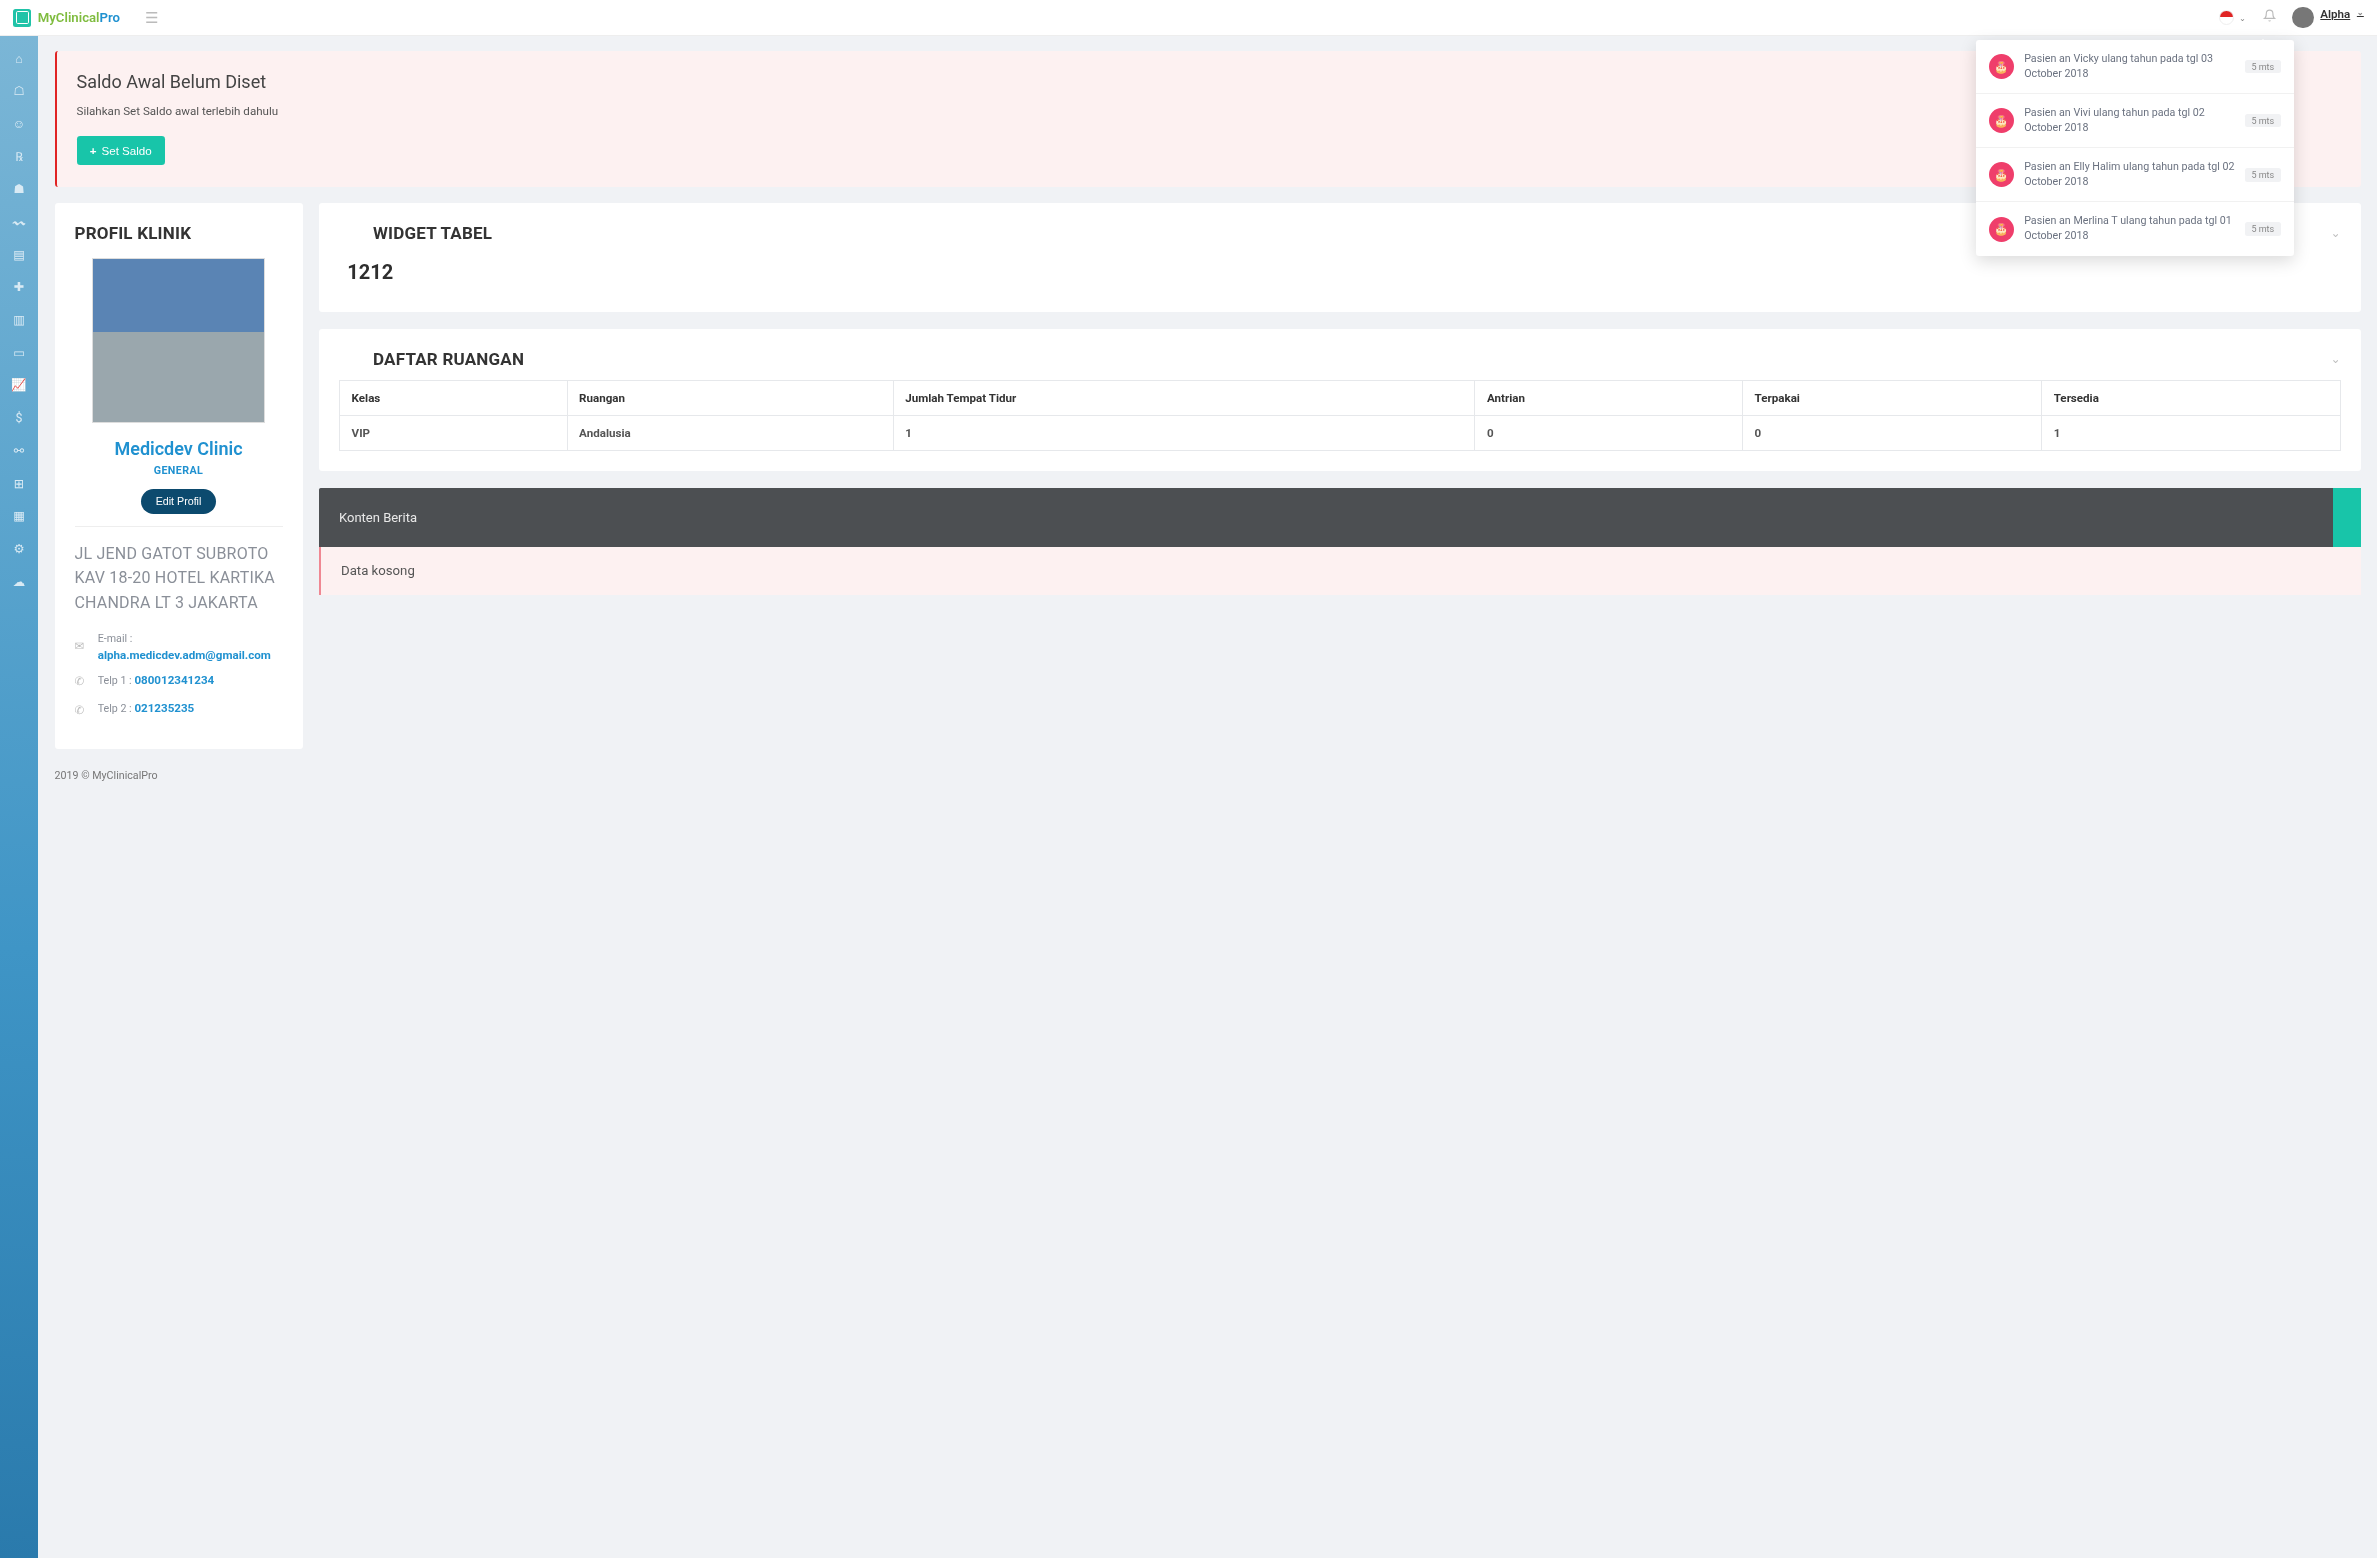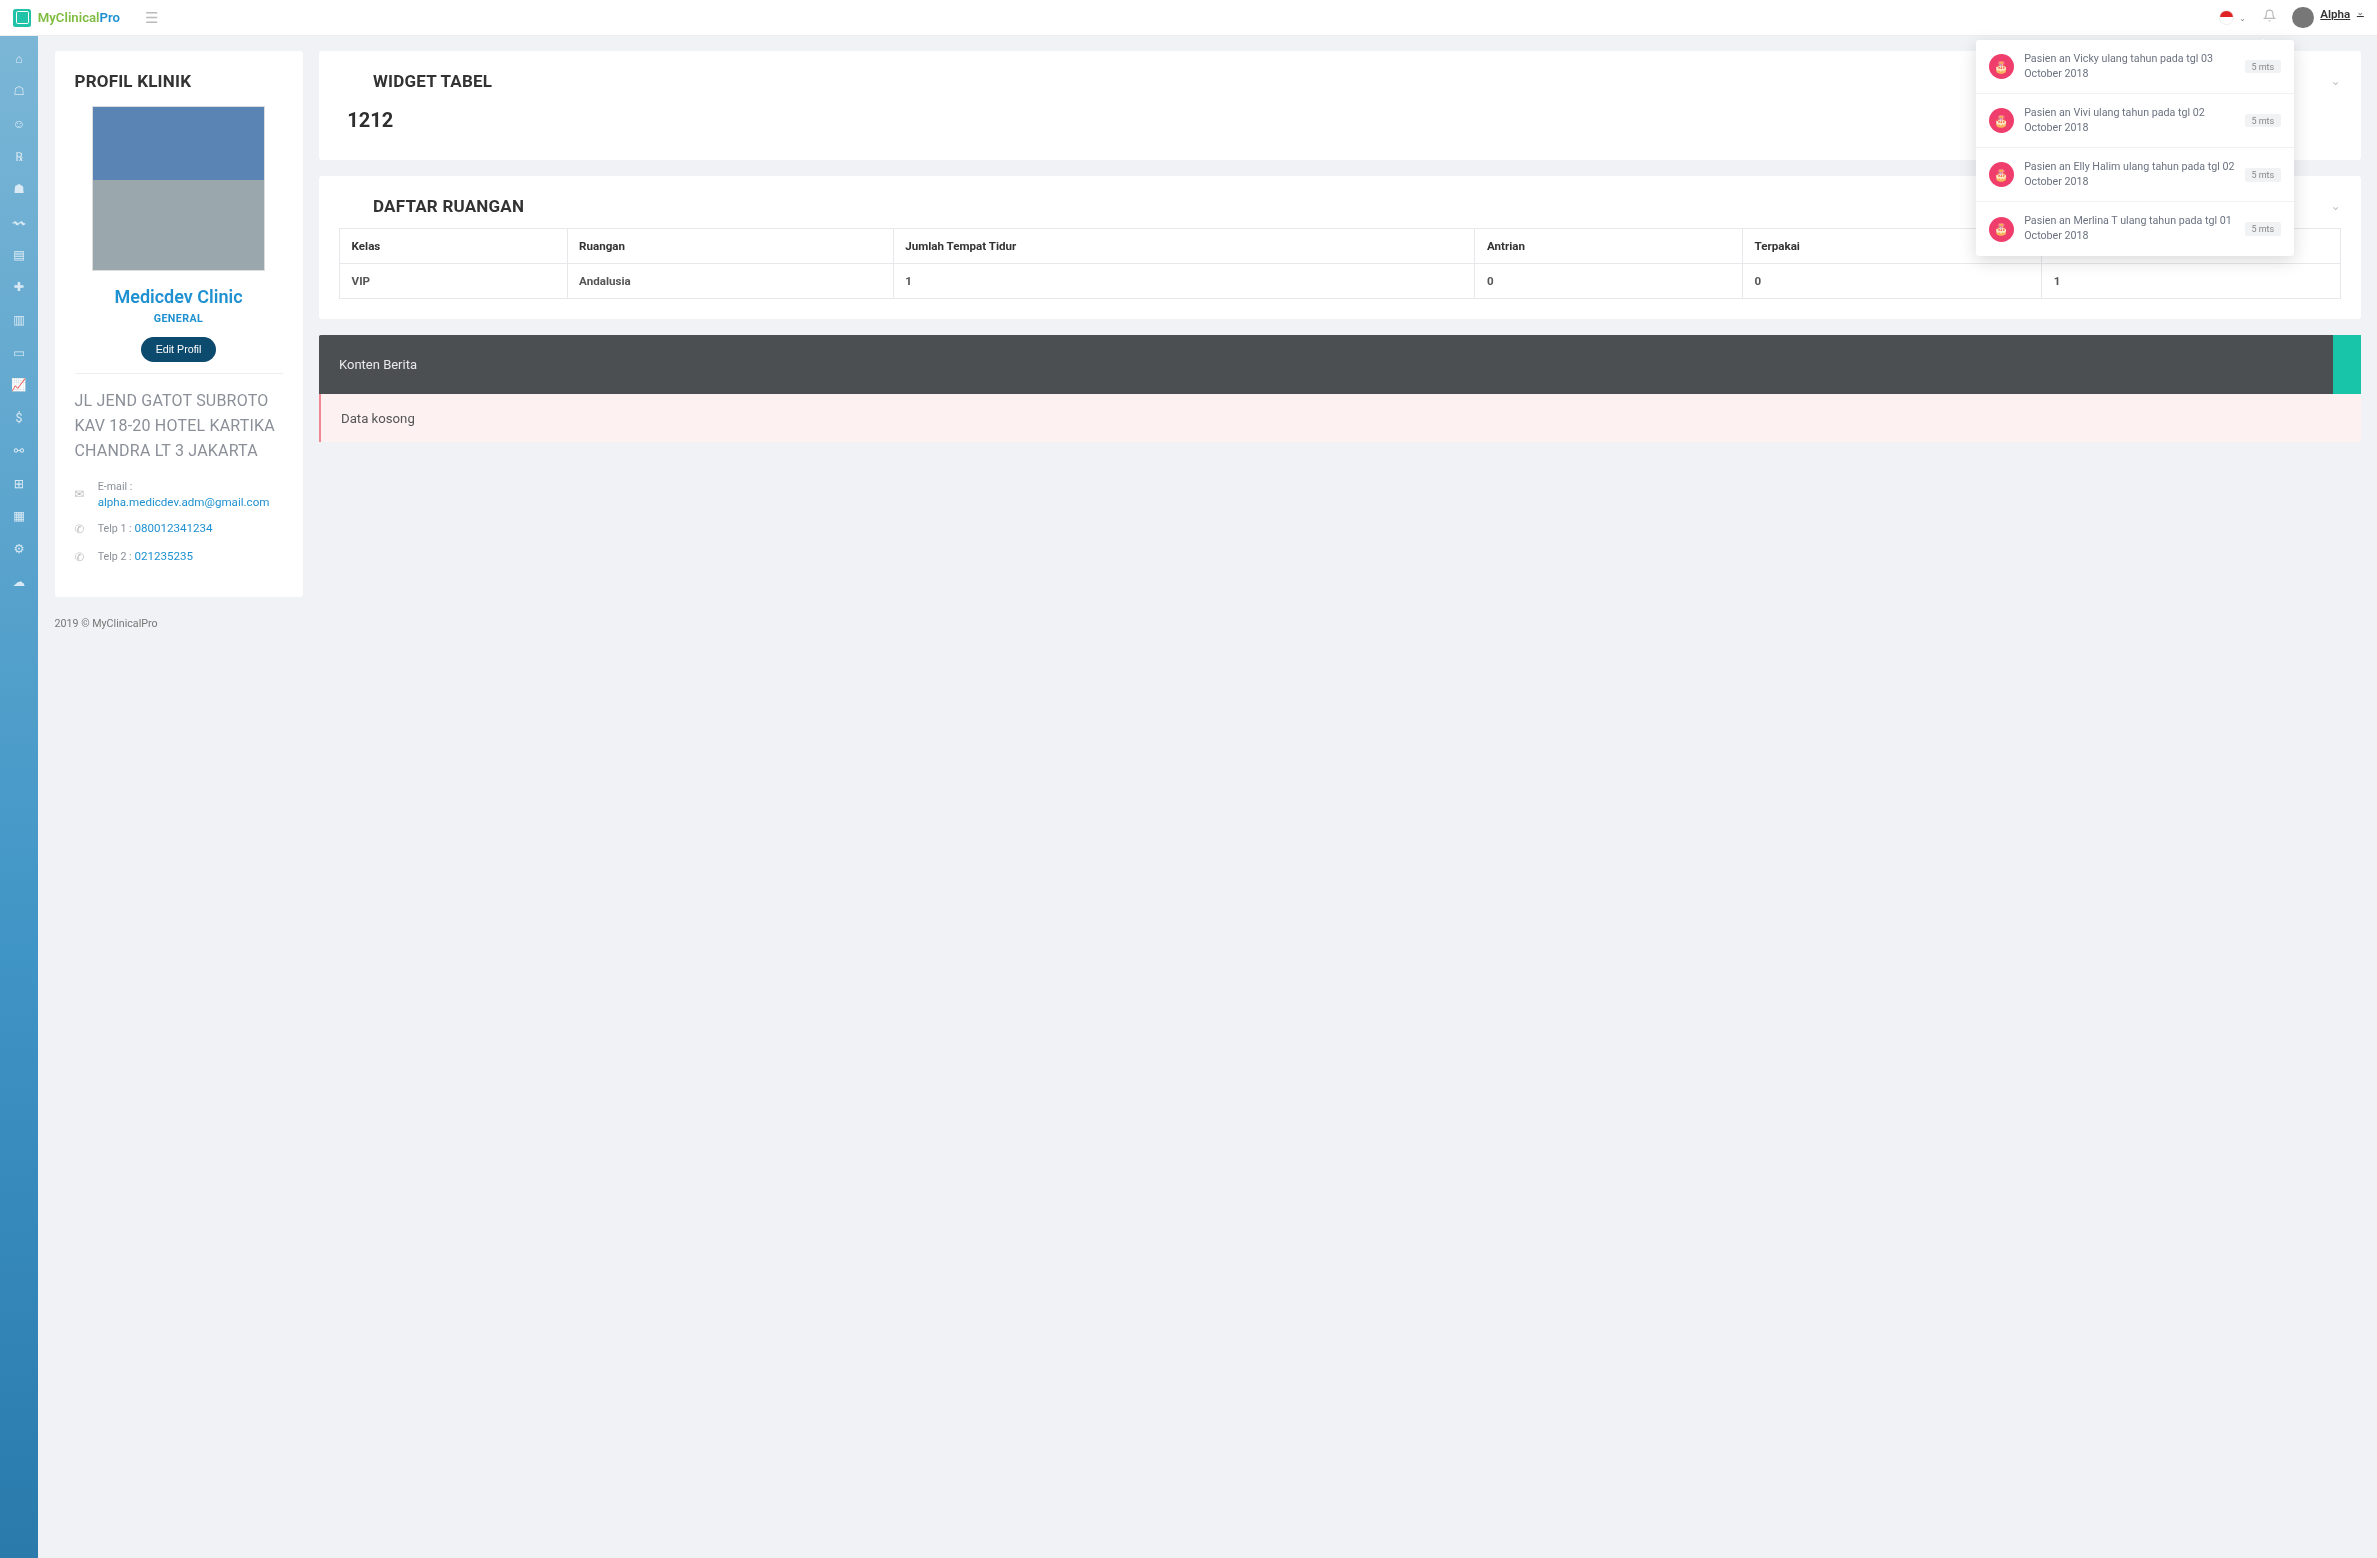--- a/index.html
+++ b/index.html
@@ -55,21 +55,21 @@
 
 .clinic-img{width:173px;height:165px;margin:0 auto 15px;display:block;background:linear-gradient(#5a84b4 0 45%, #9aa7ad 45% 100%);border:0.8px solid #ddd;}
 .clinic-name{color:#2091d0;font-size:18px;font-weight:600;text-align:center;margin-bottom:5px;}
 .clinic-type{color:#2091d0;font-weight:700;font-size:10.7px;text-align:center;letter-spacing:0.4px;margin-bottom:11.6px;}
 .pill{display:block;margin:0 auto 11.6px;background:#0c4a6e;color:#fff;border:none;padding:6.6px 15px;border-radius:16.5px;font-size:10.7px;cursor:pointer;}
 .hr{border:none;border-top:0.8px solid #eee;margin:6.6px 0 15px;}
 .muted{color:#8a8f98;font-size:10.7px;line-height:1.55;}
 .addr{color:#8a8f98;font-size:16px;line-height:1.55;margin-bottom:15px;letter-spacing:0.2px;margin-top:8px;}
 .info-row{display:flex;align-items:center;gap:10px;margin-bottom:11.6px;color:#8a8f98;font-size:11.6px;}
 .info-row .ic{width:13.2px;color:#bbb;}
-.lnk{color:#2091d0;font-weight:400;}
+.lnk{color:#2091d0;font-weight:700;}
 
 .big{font-size:20px;font-weight:700;color:#2e2e2e;}
 .sub{color:#9aa0a8;font-size:11.6px;margin-top:3.3px;}
 
 table{width:100%;border-collapse:collapse;}
 th,td{border:0.8px solid #e6e8eb;padding:10px 11.6px;text-align:left;font-size:11.6px;font-weight:bold;}
 th{font-weight:700;color:#333;}
 td{color:#555;}
 
 .news-h{background:#4c4f52;color:#e8e8e8;font-size:13px;padding:22px 20px;position:relative;border-radius:1.7px 1.7px 0 0;}
@@ -147,20 +147,28 @@
     <div class="sitem">⚯</div>
     <div class="sitem">⊞</div>
     <div class="sitem">▦</div>
     <div class="sitem">⚙</div>
     <div class="sitem">☁</div>
     <div class="dark"></div>
   </div>
 
   <div class="main">
 
+    <div class="alert">
+      <h3>Saldo Awal Belum Diset</h3>
+      <p>Silahkan Set Saldo awal terlebih dahulu</p>
+      <button class="btn-teal">
+          <span class="plus">+</span>
+          <span>Set Saldo</span>
+        </button>
+    </div>
 
     <div class="row">
       <div class="col-left">
         <div class="card">
           <div class="card-h">PROFIL KLINIK</div>
           <div class="clinic-img"></div>
           <div class="clinic-name">Medicdev Clinic</div>
           <div class="clinic-type">GENERAL</div>
           <button class="pill">Edit Profil</button>
           <hr class="hr">

